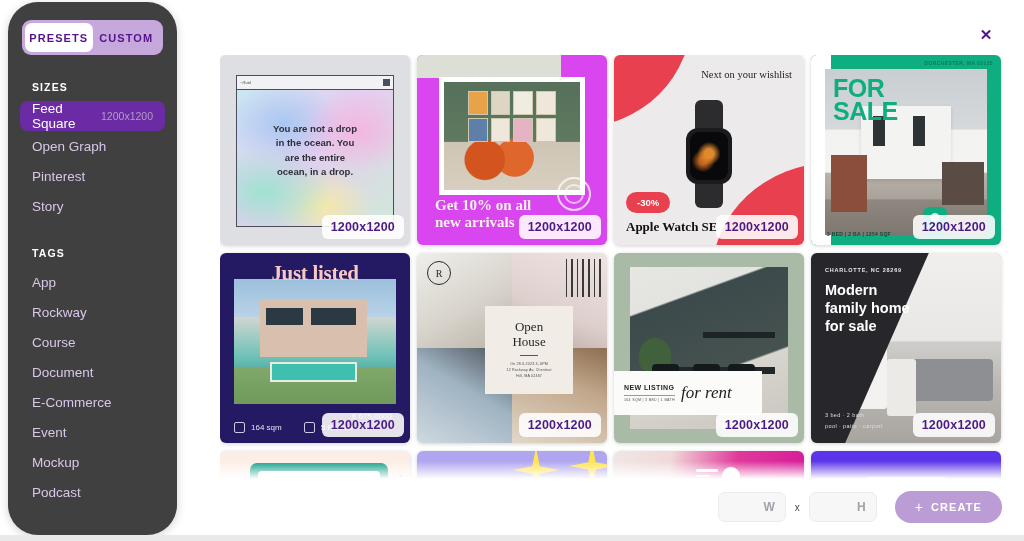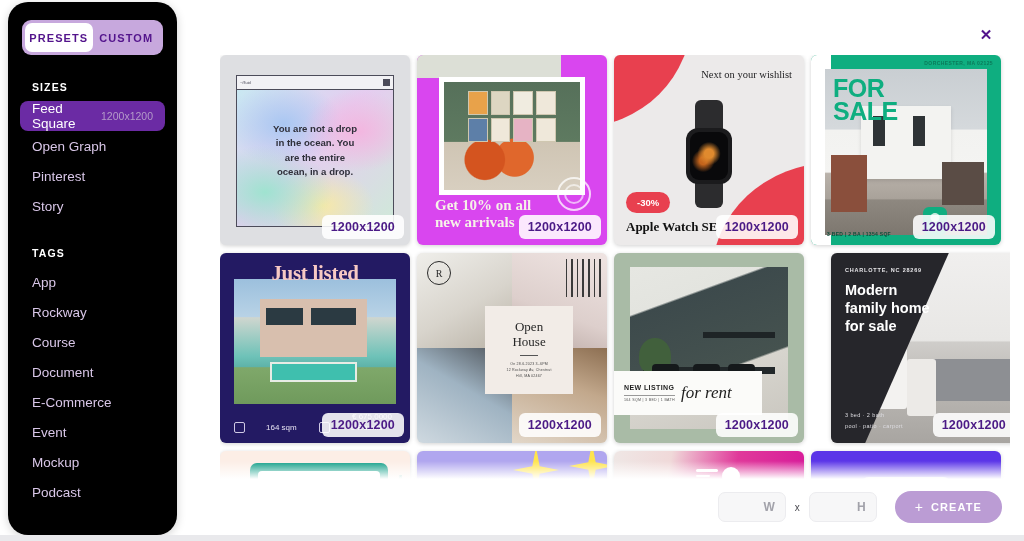--- a/index.html
+++ b/index.html
@@ -25,22 +25,22 @@
   .modal {
     position: absolute; left: 0; top: 0; width: 1024px; height: 535px;
     background: #ffffff;
     overflow: hidden;
   }
 
   
   .sidebar {
     position: absolute; left: 8px; top: 2px;
     width: 169px; height: 533px;
-    background: #000000;
-    border-radius: 20px;
+    background: #404040;
+    border-radius: 30px;
     padding: 16px 0 0 0;
     overflow: hidden;
     box-shadow: 0 2px 10px rgba(0,0,0,.18);
   }
   .seg {
     margin: 2px 14px 0 14px;
     background: #c7a8dd;
     border-radius: 9px;
     display: flex; padding: 3px;
   }
@@ -312,21 +312,21 @@
   .c-listed .photo .villa i:nth-child(2) { left: 48%; width: 42%; }
   .c-listed .photo .pool {
     position: absolute; left: 22%; top: 66%; width: 54%; height: 16%;
     background: #3fbfae; border: 2px solid #e7ece5;
   }
   .c-listed .meta {
     position: absolute; left: 14px; bottom: 10px;
     display: flex; gap: 22px; align-items: center;
     color: #e6e2f2; font-size: 8px; z-index: 6;
   }
-  .c-listed .meta span { display: flex; gap: 21px; align-items: center; }
+  .c-listed .meta span { display: flex; gap: 6px; align-items: center; }
   .c-listed .meta em {
     display: block; width: 11px; height: 11px;
     border: 1px solid #cfc9e4; border-radius: 2px; font-style: normal;
   }
   .c-listed .price {
     position: absolute; right: 18px; bottom: 22px;
     color: #d9d3ee; font-size: 8px; z-index: 5;
   }
 
   
@@ -414,21 +414,21 @@
     display: block; font-style: normal; font-size: 3.6px; font-weight: 400;
     letter-spacing: .3px; color: #555; border-top: .5px solid #999;
     padding-top: 2px; margin-top: 2px;
   }
   .c-rent .band .script {
     font-family: "Liberation Serif", serif; font-style: italic;
     font-size: 17px; color: #1d1d1d;
   }
 
   
-  .c-modern { background: #d6d4d2; margin-left: 20px; }
+  .c-modern { background: #d6d4d2; }
   .c-modern .photo {
     position: absolute; inset: 0;
     background: linear-gradient(180deg, #f0efee 0%, #e8e7e5 46%,
                 #cfcdca 47%, #b9b6b2 72%, #a8a5a1 100%);
   }
   .c-modern .sofa {
     position: absolute; right: 4%; bottom: 22%; width: 54%; height: 22%;
     background: #8d8f93; border-radius: 4px;
   }
   .c-modern .chairL {

